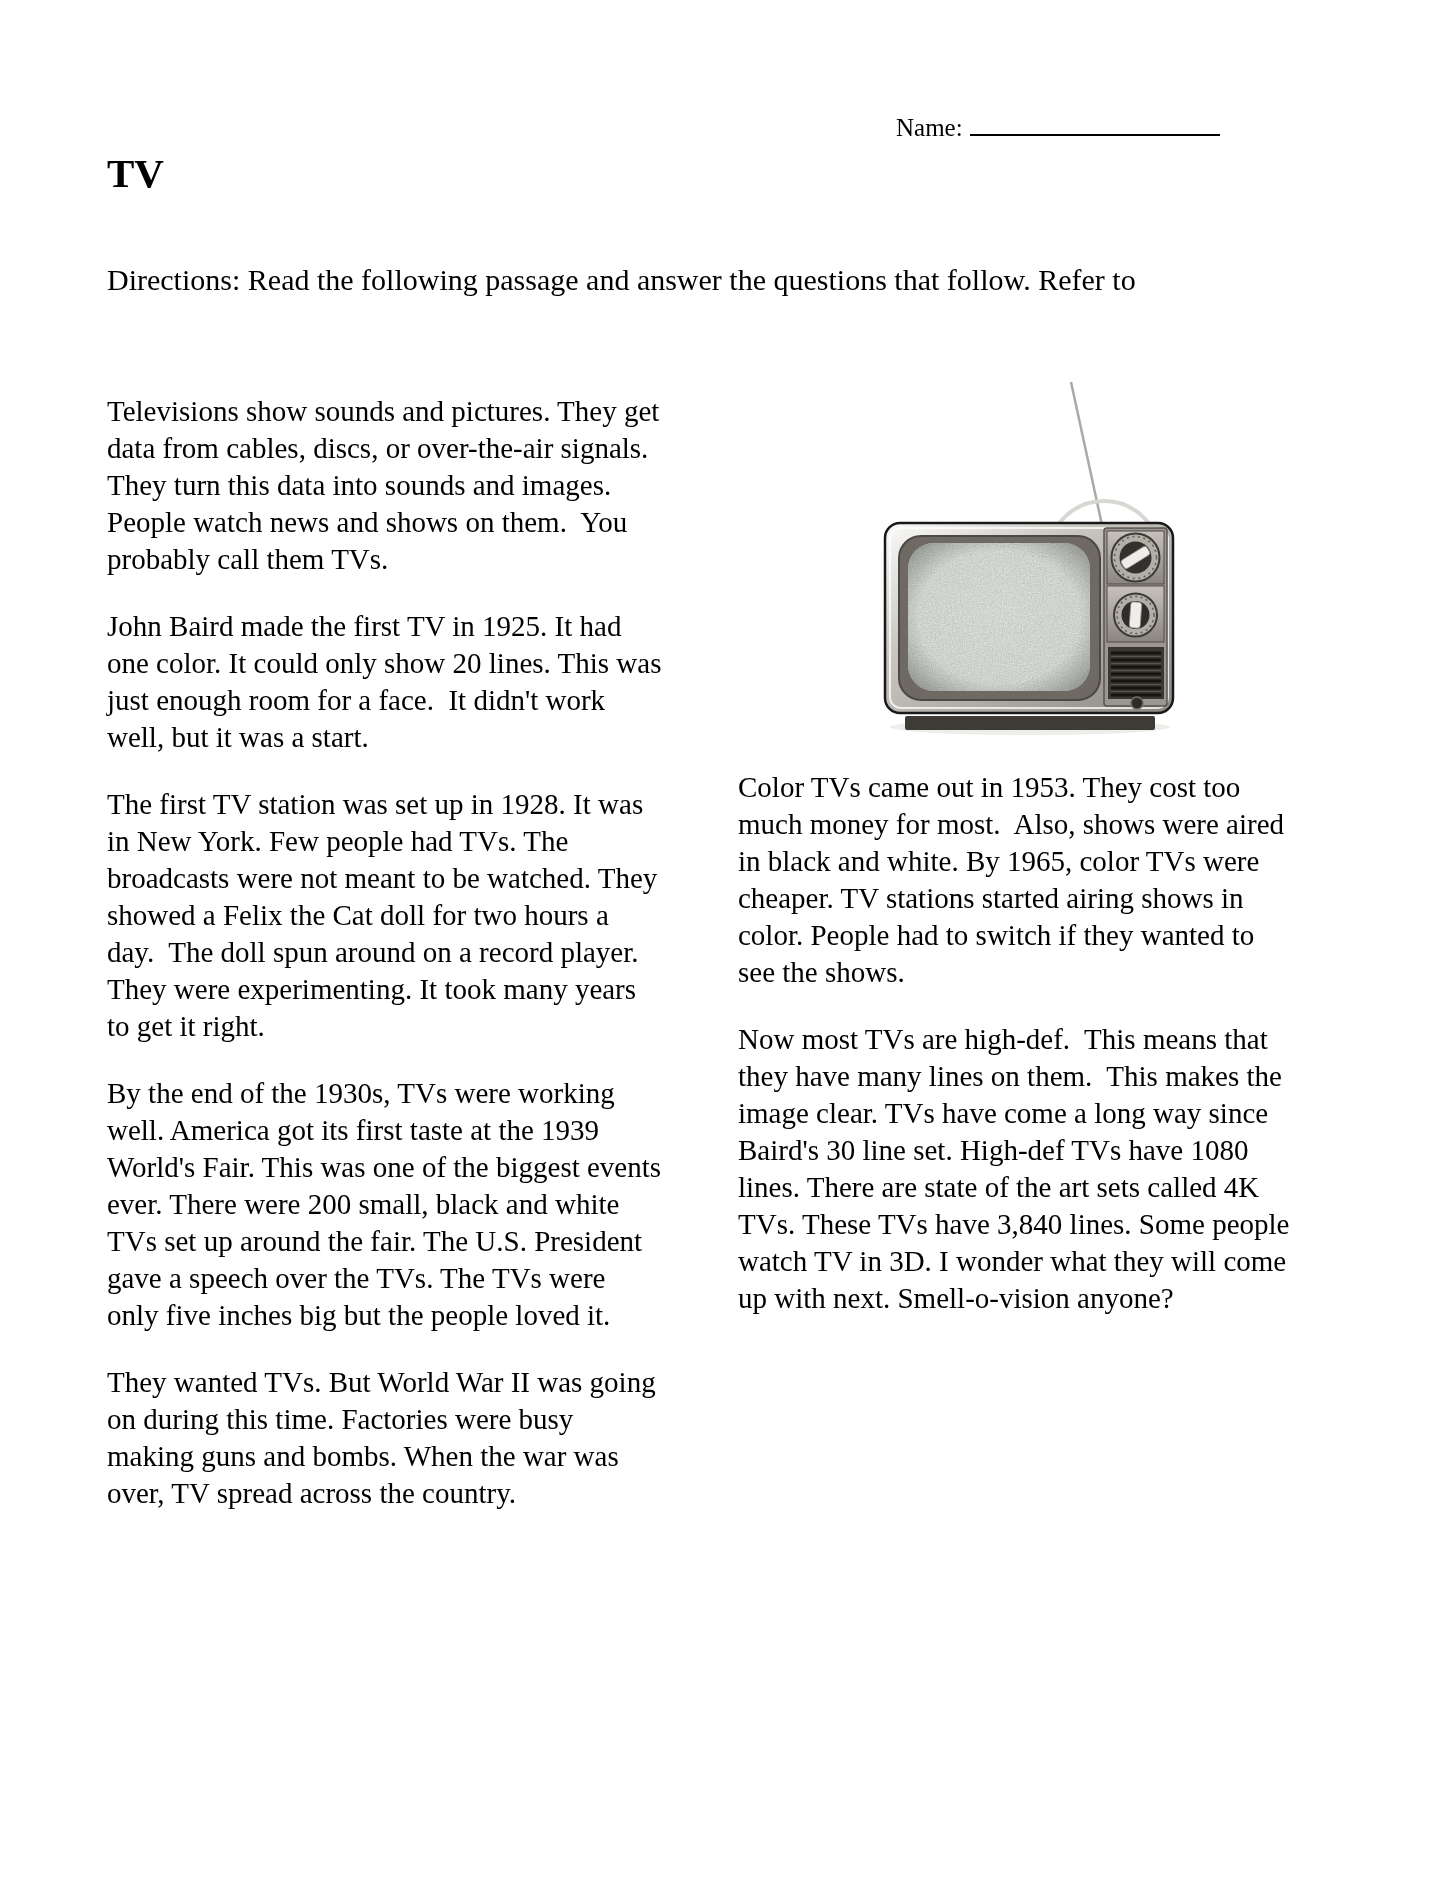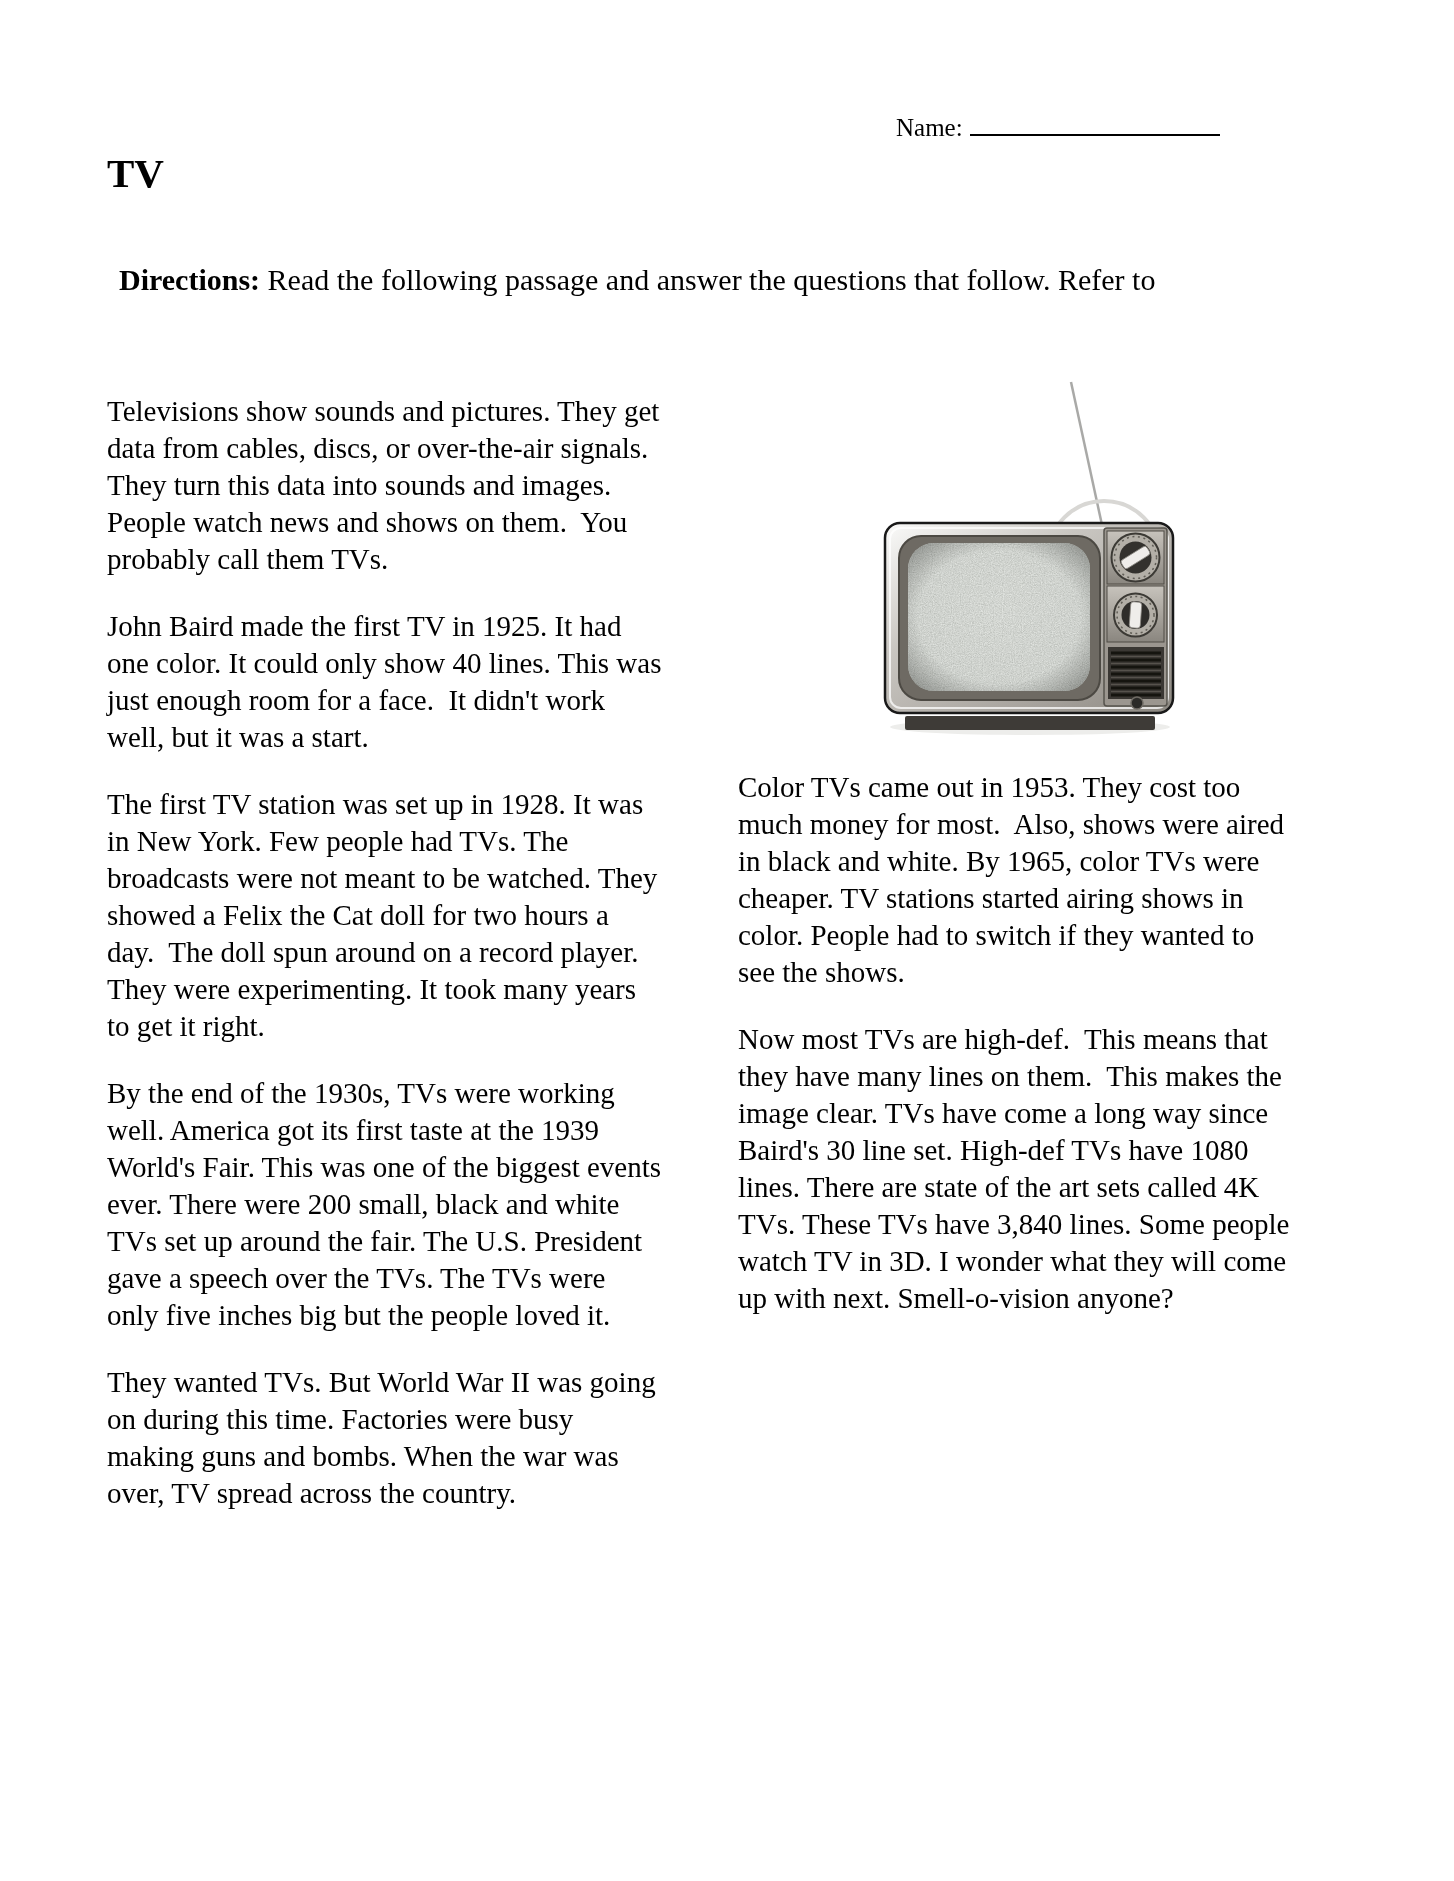--- a/index.html
+++ b/index.html
@@ -46,21 +46,21 @@
   }
   .directions {
     position: absolute;
     left: 107px;
     top: 260px;
     width: 1230px;
     font-size: 30px;
     line-height: 40px;
   }
   .dir-line { white-space: pre-wrap; }
-  .bold { font-weight: bold; margin-left: 12px; }
+  .bold { font-weight: normal; }
   .col {
     position: absolute;
     font-size: 29px;
     line-height: 37px;
   }
   .col-left  { left: 107px; top: 369px; width: 556px; margin-top: 24px; }
   .col-right { left: 738px; top: 769px; width: 556px; }
   .para { margin: 0 0 30px 0; white-space: pre-wrap; }
   .tv-figure {
     position: absolute;
@@ -76,21 +76,21 @@
   <div class="name-field"><span>Name:</span><span class="name-line"></span></div>
 
   <div class="title-line2">TV</div>
 
   <div class="directions">
     <div class="dir-line"><span class="bold">Directions:</span><span> Read the following passage and answer the questions that follow. Refer to</span></div>
   </div>
 
   <div class="col col-left">
     <p class="para">Televisions show sounds and pictures. They get data from cables, discs, or over-the-air signals. They turn this data into sounds and images. People watch news and shows on them.  You probably call them TVs.</p>
-    <p class="para">John Baird made the first TV in 1925. It had one color. It could only show 40 lines. This was just enough room for a face.  It didn't work well, but it was a start.</p>
+    <p class="para">John Baird made the first TV in 1925. It had one color. It could only show 20 lines. This was just enough room for a face.  It didn't work well, but it was a start.</p>
     <p class="para">The first TV station was set up in 1928. It was in New York. Few people had TVs. The broadcasts were not meant to be watched. They showed a Felix the Cat doll for two hours a day.  The doll spun around on a record player. They were experimenting. It took many years to get it right.</p>
     <p class="para">By the end of the 1930s, TVs were working well. America got its first taste at the 1939 World's Fair. This was one of the biggest events ever. There were 200 small, black and white TVs set up around the fair. The U.S. President gave a speech over the TVs. The TVs were only five inches big but the people loved it.</p>
     <p class="para">They wanted TVs. But World War II was going on during this time. Factories were busy making guns and bombs. When the war was over, TV spread across the country.</p>
   </div>
 
   <div class="col col-right">
     <p class="para">Color TVs came out in 1953. They cost too much money for most.  Also, shows were aired in black and white. By 1965, color TVs were cheaper. TV stations started airing shows in color. People had to switch if they wanted to see the shows.</p>
     <p class="para">Now most TVs are high-def.  This means that they have many lines on them.  This makes the image clear. TVs have come a long way since Baird's 30 line set. High-def TVs have 1080 lines. There are state of the art sets called 4K TVs. These TVs have 3,840 lines. Some people watch TV in 3D. I wonder what they will come up with next. Smell-o-vision anyone?</p>
   </div>
 

